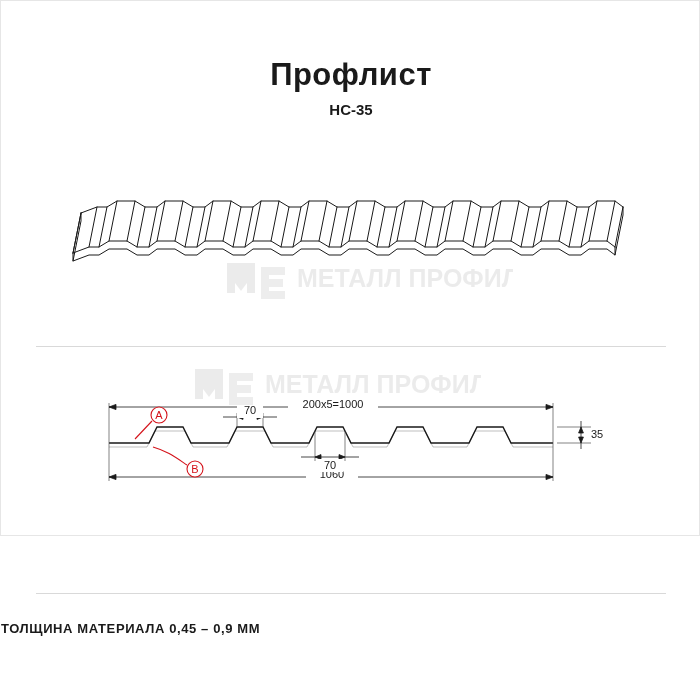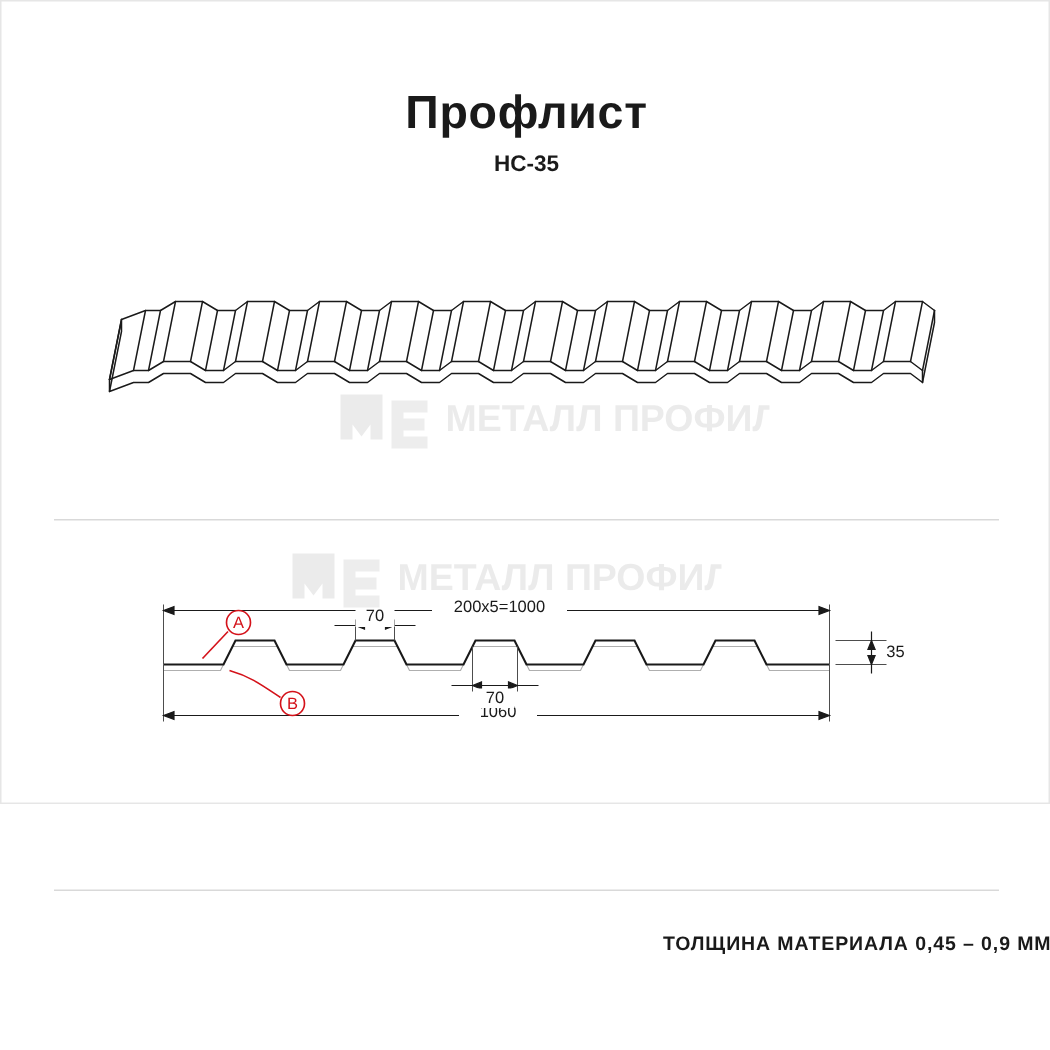--- a/index.html
+++ b/index.html
@@ -50,21 +50,21 @@
     height: 1px;
     background: #d9d9d9;
   }
   .divider.one { top: 345px; }
   .divider.two { top: 592px; }
   .footnote {
     position: absolute;
     top: 620px;
     left: 0;
     width: 700px;
-    text-align: right;
+    text-align: left;
     font-size: 13px;
     font-weight: bold;
     letter-spacing: 0.6px;
     color: #1a1a1a;
   }
   .iso-wrap {
     position: absolute;
     top: 160px;
     left: 60px;
     width: 580px;

